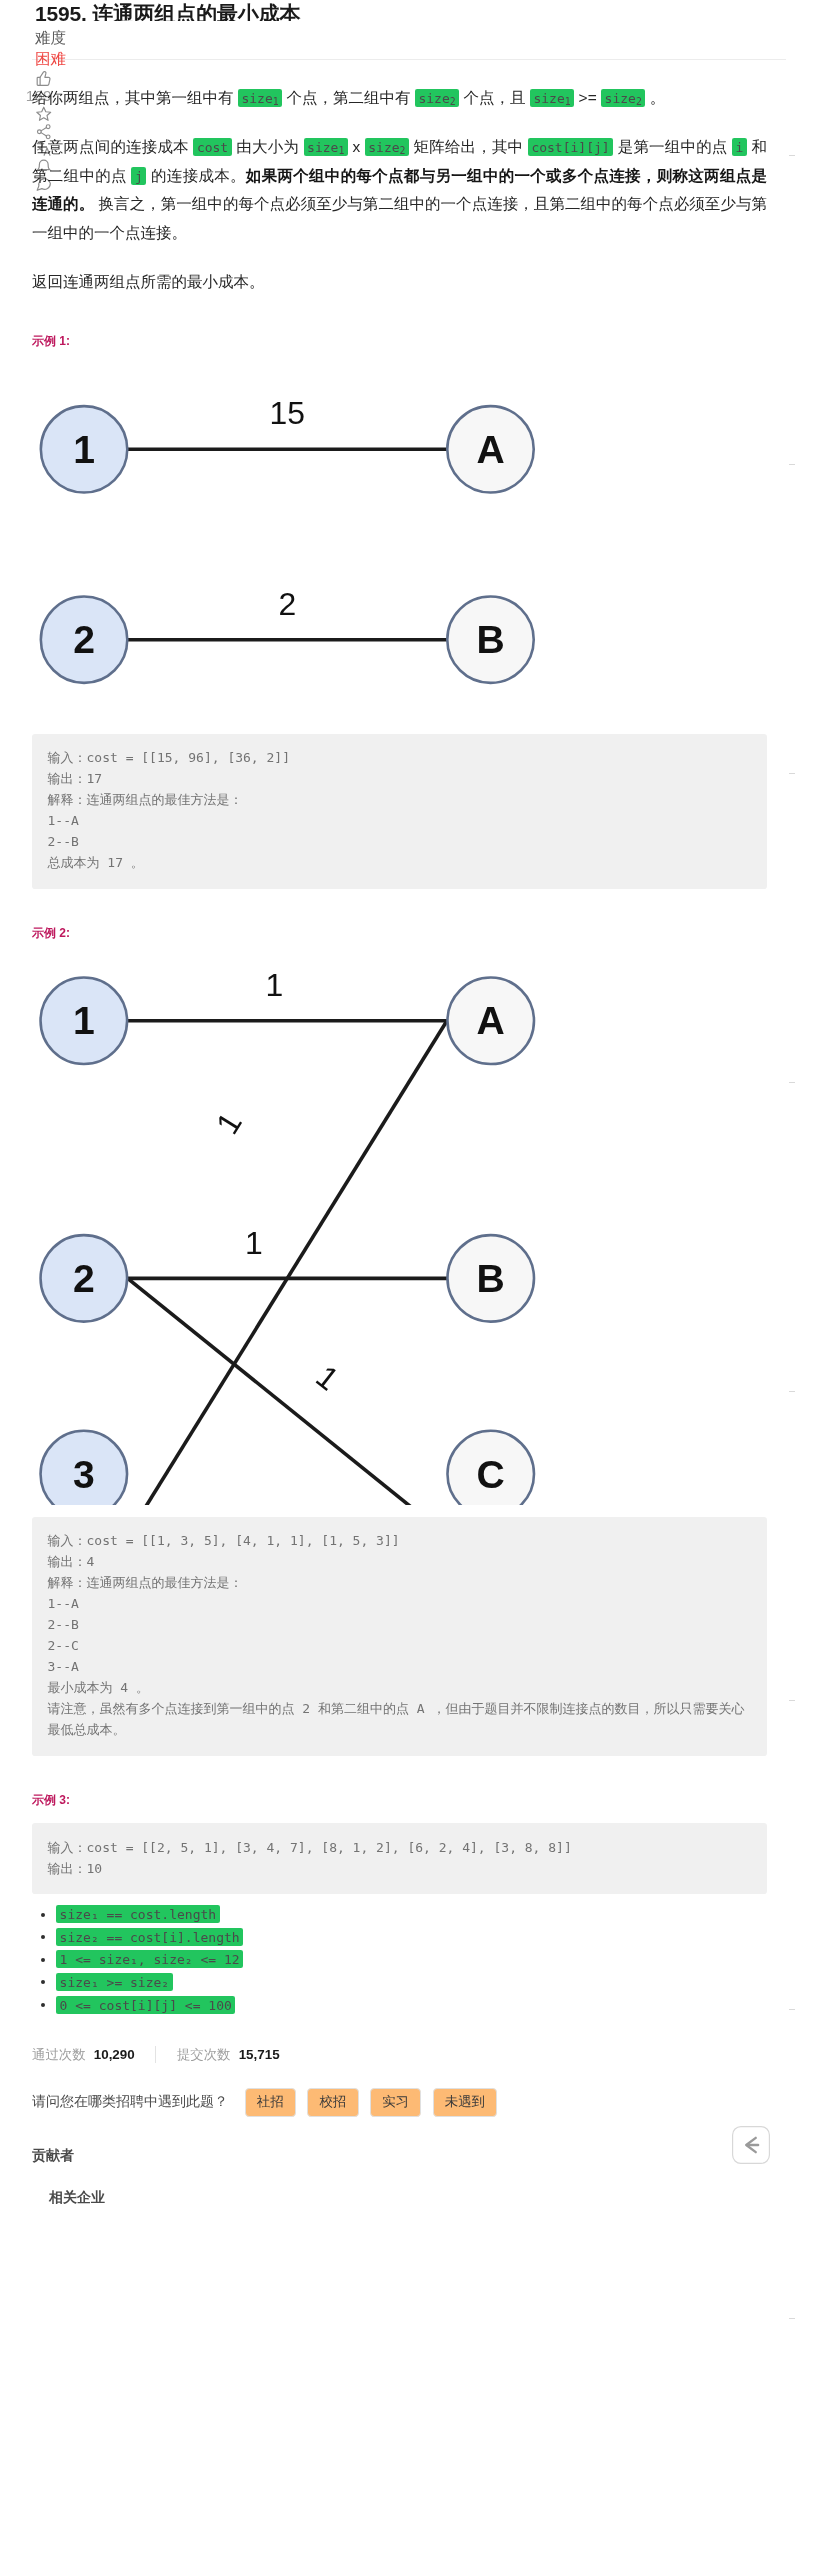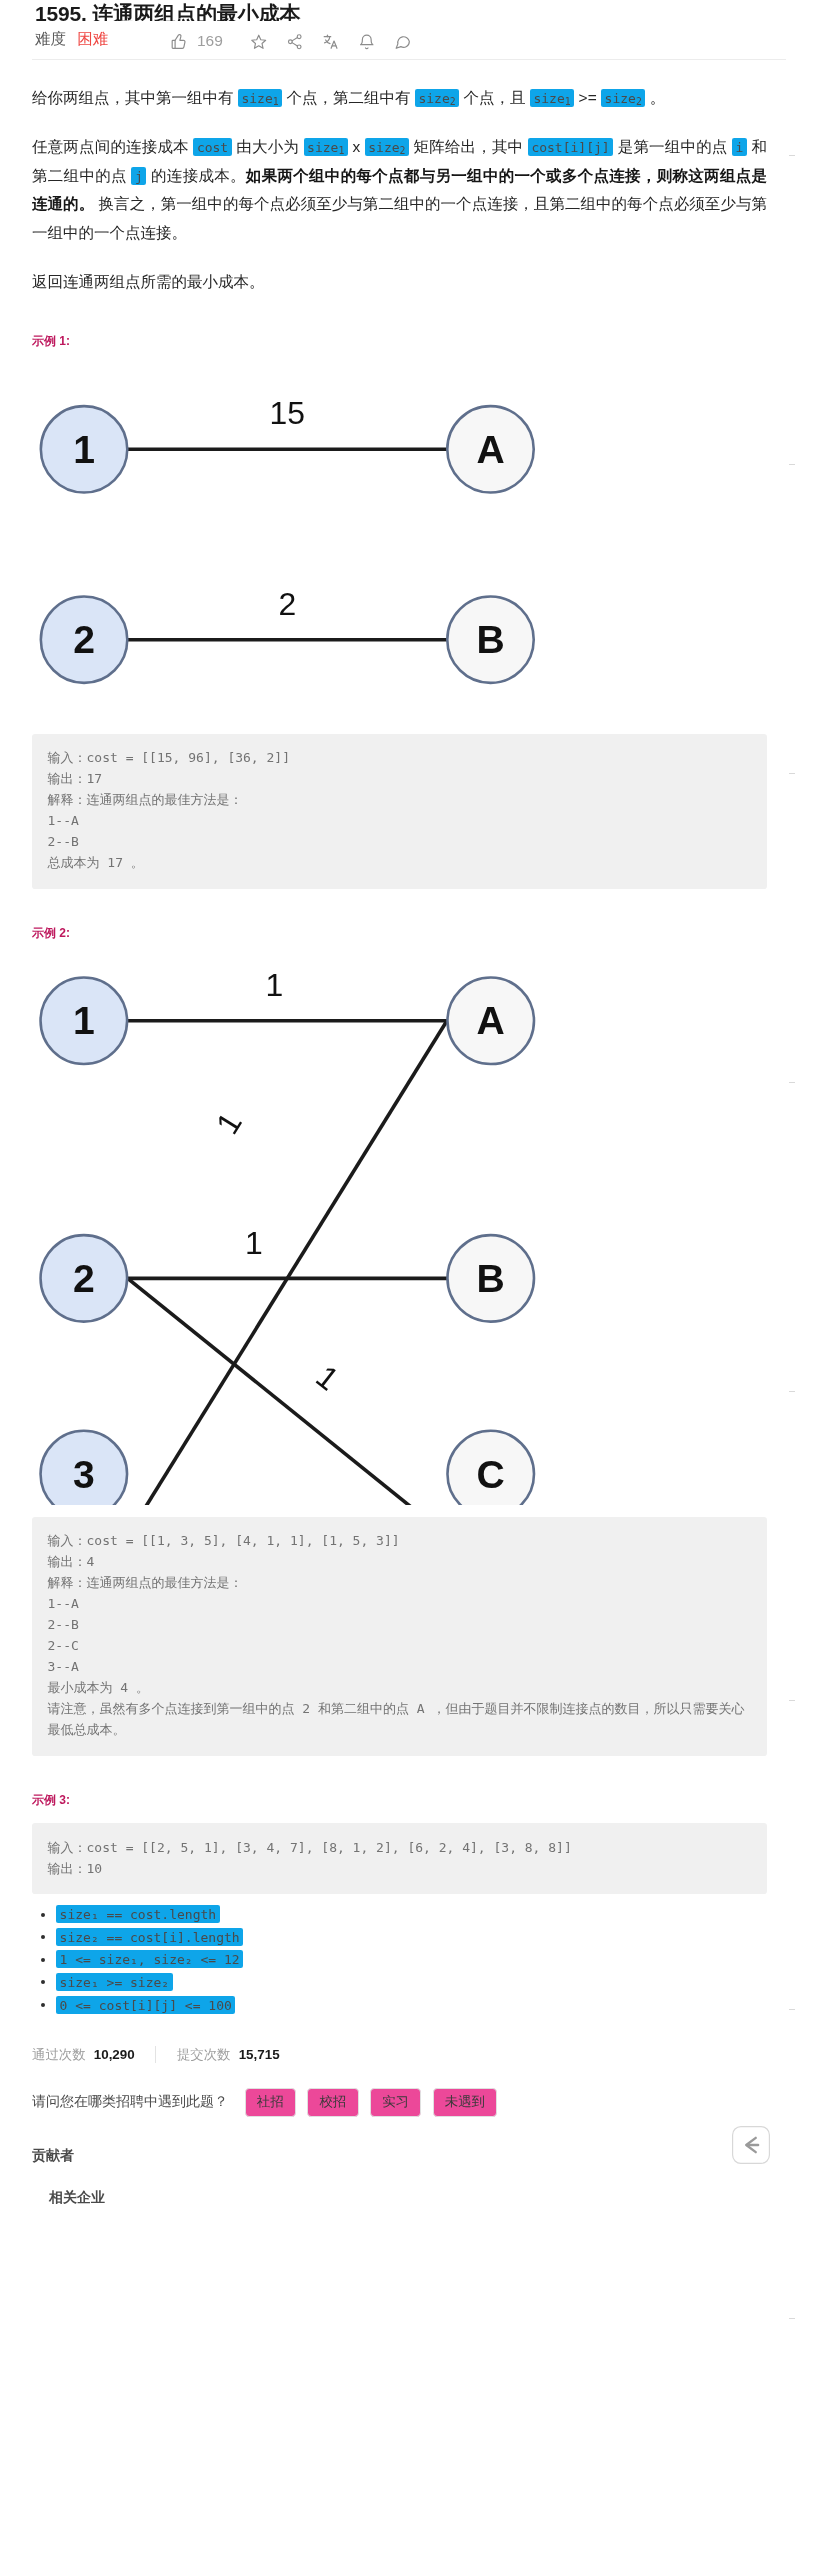--- a/index.html
+++ b/index.html
@@ -32,23 +32,24 @@
     font-weight: 600;
     color: #1a1a1a;
     line-height: 27px;
     letter-spacing: -0.2px;
     white-space: nowrap;
   }
 
   
   .meta-row {
     display: flex;
-    align-items: flex-end;
+    align-items: flex-start;
     padding: 7.2px 0 8.2px 35px;
     height: 38px;
+    flex-direction: column;
   }
   .meta-label {
     font-size: 15.5px;
     color: #5c5c5c;
     margin-right: 11.3px;
   }
   .meta-diff {
     font-size: 15.5px;
     color: #ef4743;
     margin-right: 62px;
@@ -81,21 +82,21 @@
   p.para {
     font-size: 15.5px;
     line-height: 1.85;
     color: #262626;
     margin: 20.6px 0 0 0;
     text-align: justify;
   }
   p.first { margin-top: 24px; }
   code.inl {
     font-family: "DejaVu Sans Mono", "Liberation Mono", monospace;
-    background: #0ea5e9;
+    background: #22c55e;
     color: #4a4a4a;
     font-size: 13px;
     padding: 1.5px 3.6px;
     border-radius: 2.1px;
     white-space: nowrap;
   }
   code.inl sub {
     font-size: 9.8px;
     vertical-align: baseline;
     position: relative;
@@ -174,21 +175,21 @@
     color: #4a4a4a;
     margin-right: 16.5px;
   }
   .chip {
     border: 1px solid #e0e0e0;
     border-radius: 4.1px;
     padding: 4.6px 11.3px;
     font-size: 13.4px;
     color: #3a3a3a;
     margin-right: 11.3px;
-    background: #ec4899;
+    background: #fdba74;
     cursor: pointer;
     white-space: nowrap;
   }
 
   
   .contrib-row {
     padding: 30px 6px 0 32px;
     font-size: 14px;
     color: #4a4a4a;
     font-weight: 700;

